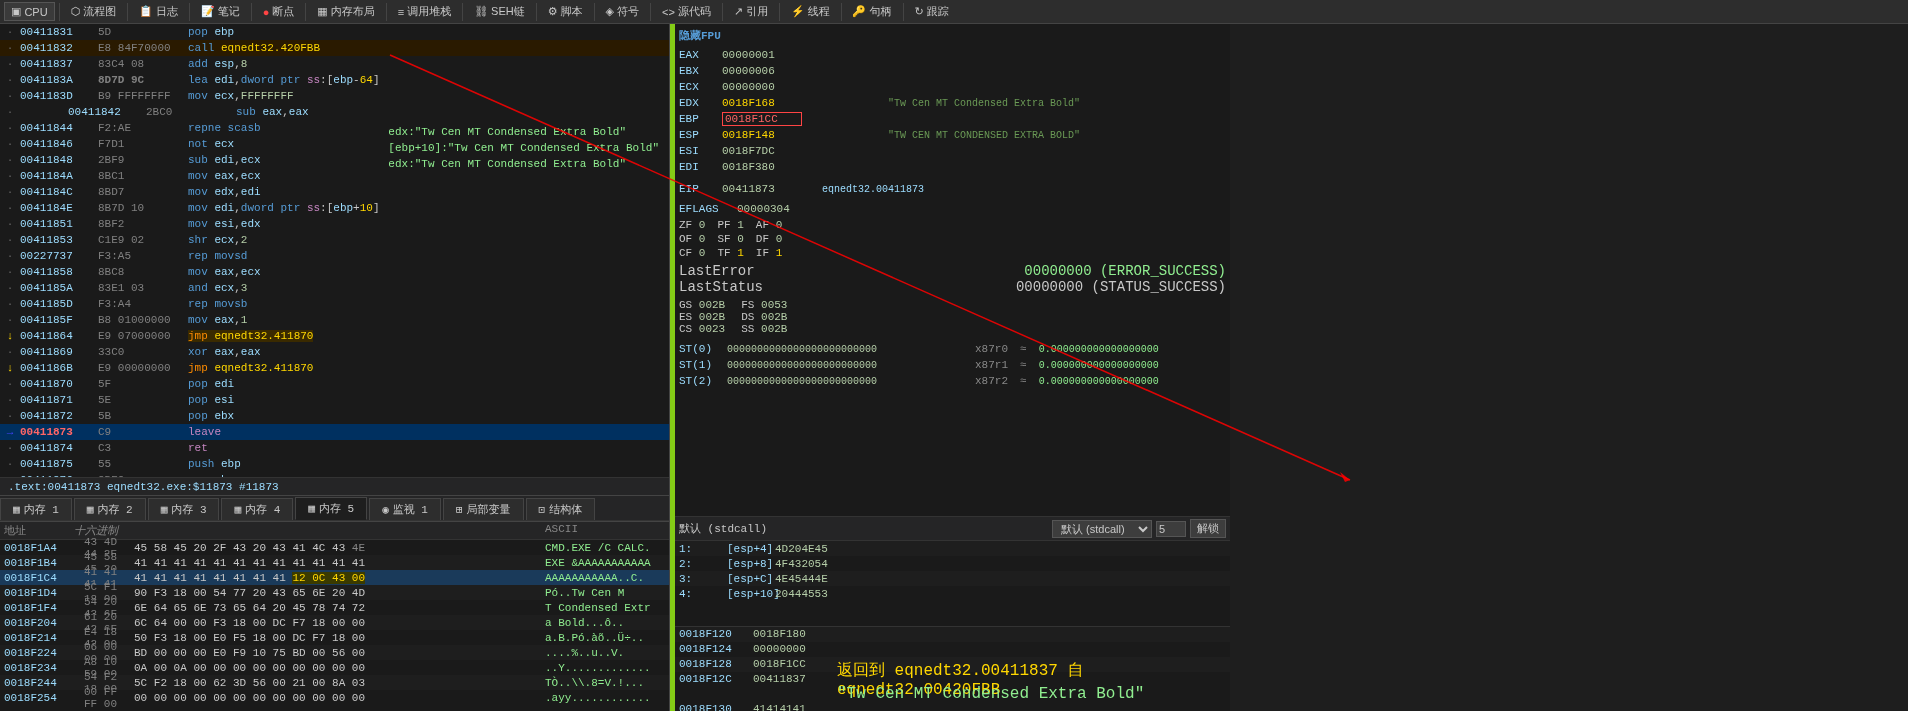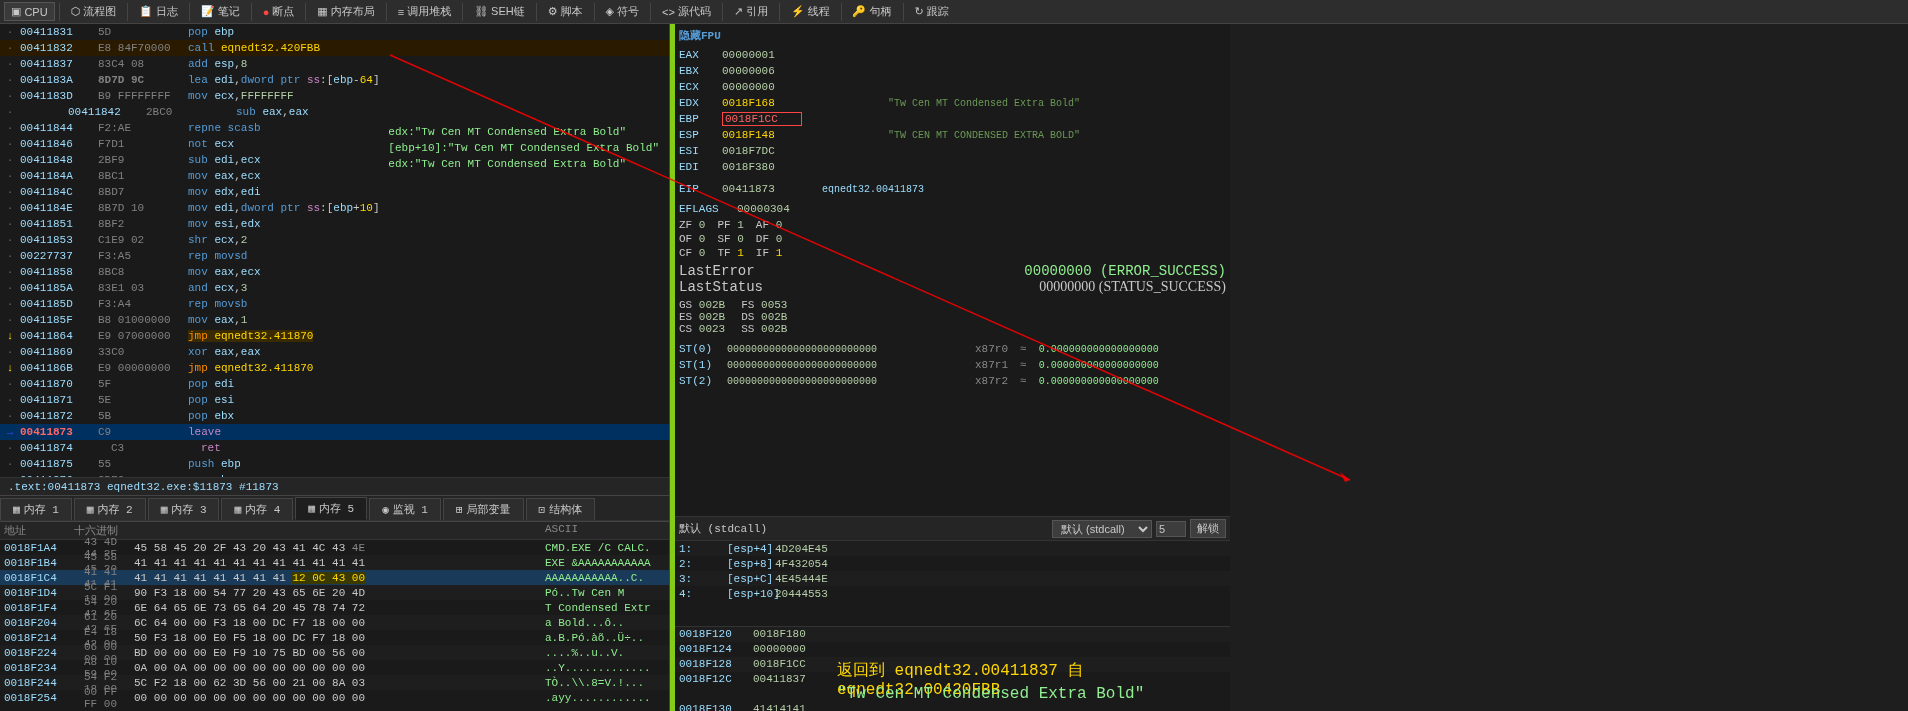--- a/index.html
+++ b/index.html
@@ -573,21 +573,21 @@
         <div class="disasm-row" style="display:flex;align-items:center;height:16px;padding:0 2px;background:#003060;">
           <span style="color:#4444ff;font-weight:bold;width:16px;text-align:center;">→</span>
           <span style="width:80px;color:#ff6666;padding-left:2px;font-weight:bold;">00411873</span>
           <span style="width:90px;color:#808080;">C9</span>
           <span><span class="instr-leave">leave</span></span>
         </div>
 
         <div class="disasm-row" style="display:flex;align-items:center;height:16px;padding:0 2px;">
           <span class="dot col-arrow">·</span>
           <span style="width:80px;color:#9cdcfe;padding-left:2px;">00411874</span>
-          <span style="width:90px;color:#808080;margin-left:13px;">C3</span>
+          <span style="width:90px;color:#808080;">C3</span>
           <span><span class="instr-ret">ret</span></span>
         </div>
 
         <div class="disasm-row" style="display:flex;align-items:center;height:16px;padding:0 2px;">
           <span class="dot col-arrow">·</span>
           <span style="width:80px;color:#9cdcfe;padding-left:2px;">00411875</span>
           <span style="width:90px;color:#808080;">55</span>
           <span><span class="instr-keyword">push</span> <span class="instr-reg">ebp</span></span>
         </div>
 
@@ -639,21 +639,21 @@
         <span>⊡</span>
         <span>结构体</span>
       </div>
     </div>
 
     <div class="bottom-panel" style="height:190px;">
       <div class="hex-area">
 
         <div class="hex-header">
           <span style="width:70px;">地址</span>
-          <span style="width:55px;">十六进制</span>
+          <span style="width:55px;font-style:italic;">十六进制</span>
           <span style="flex:1;"></span>
           <span style="width:120px;">ASCII</span>
         </div>
 
         <div class="hex-row">
           <span class="hex-addr">0018F1A4</span>
           <span class="hex-dec">43 4D 44 2E</span>
           <span class="hex-bytes">45 58 45 20 2F 43 20 43 41 4C 43 <span style="color:#888">4E</span></span>
           <span class="hex-ascii">CMD.EXE /C CALC.</span>
         </div>
@@ -803,21 +803,21 @@
       </div>
 
       <div style="height:4px;"></div>
 
       <div class="reg-row last-error">
         <span style="color:#c8c8c8;">LastError</span>
         <span style="color:#90ee90;margin-left:8px;">00000000 (ERROR_SUCCESS)</span>
       </div>
       <div class="reg-row last-error">
         <span style="color:#c8c8c8;">LastStatus</span>
-        <span style="color:#c8c8c8;margin-left:8px;font-family:Liberation Serif, serif;">00000000 (STATUS_SUCCESS)</span>
+        <span style="color:#c8c8c8;margin-left:8px;">00000000 (STATUS_SUCCESS)</span>
       </div>
 
       <div style="height:4px;"></div>
 
       <div class="seg-row">
         <span class="seg-item">GS <span>002B</span></span>
         <span class="seg-item">FS <span>0053</span></span>
       </div>
       <div class="seg-row">
         <span class="seg-item">ES <span>002B</span></span>

